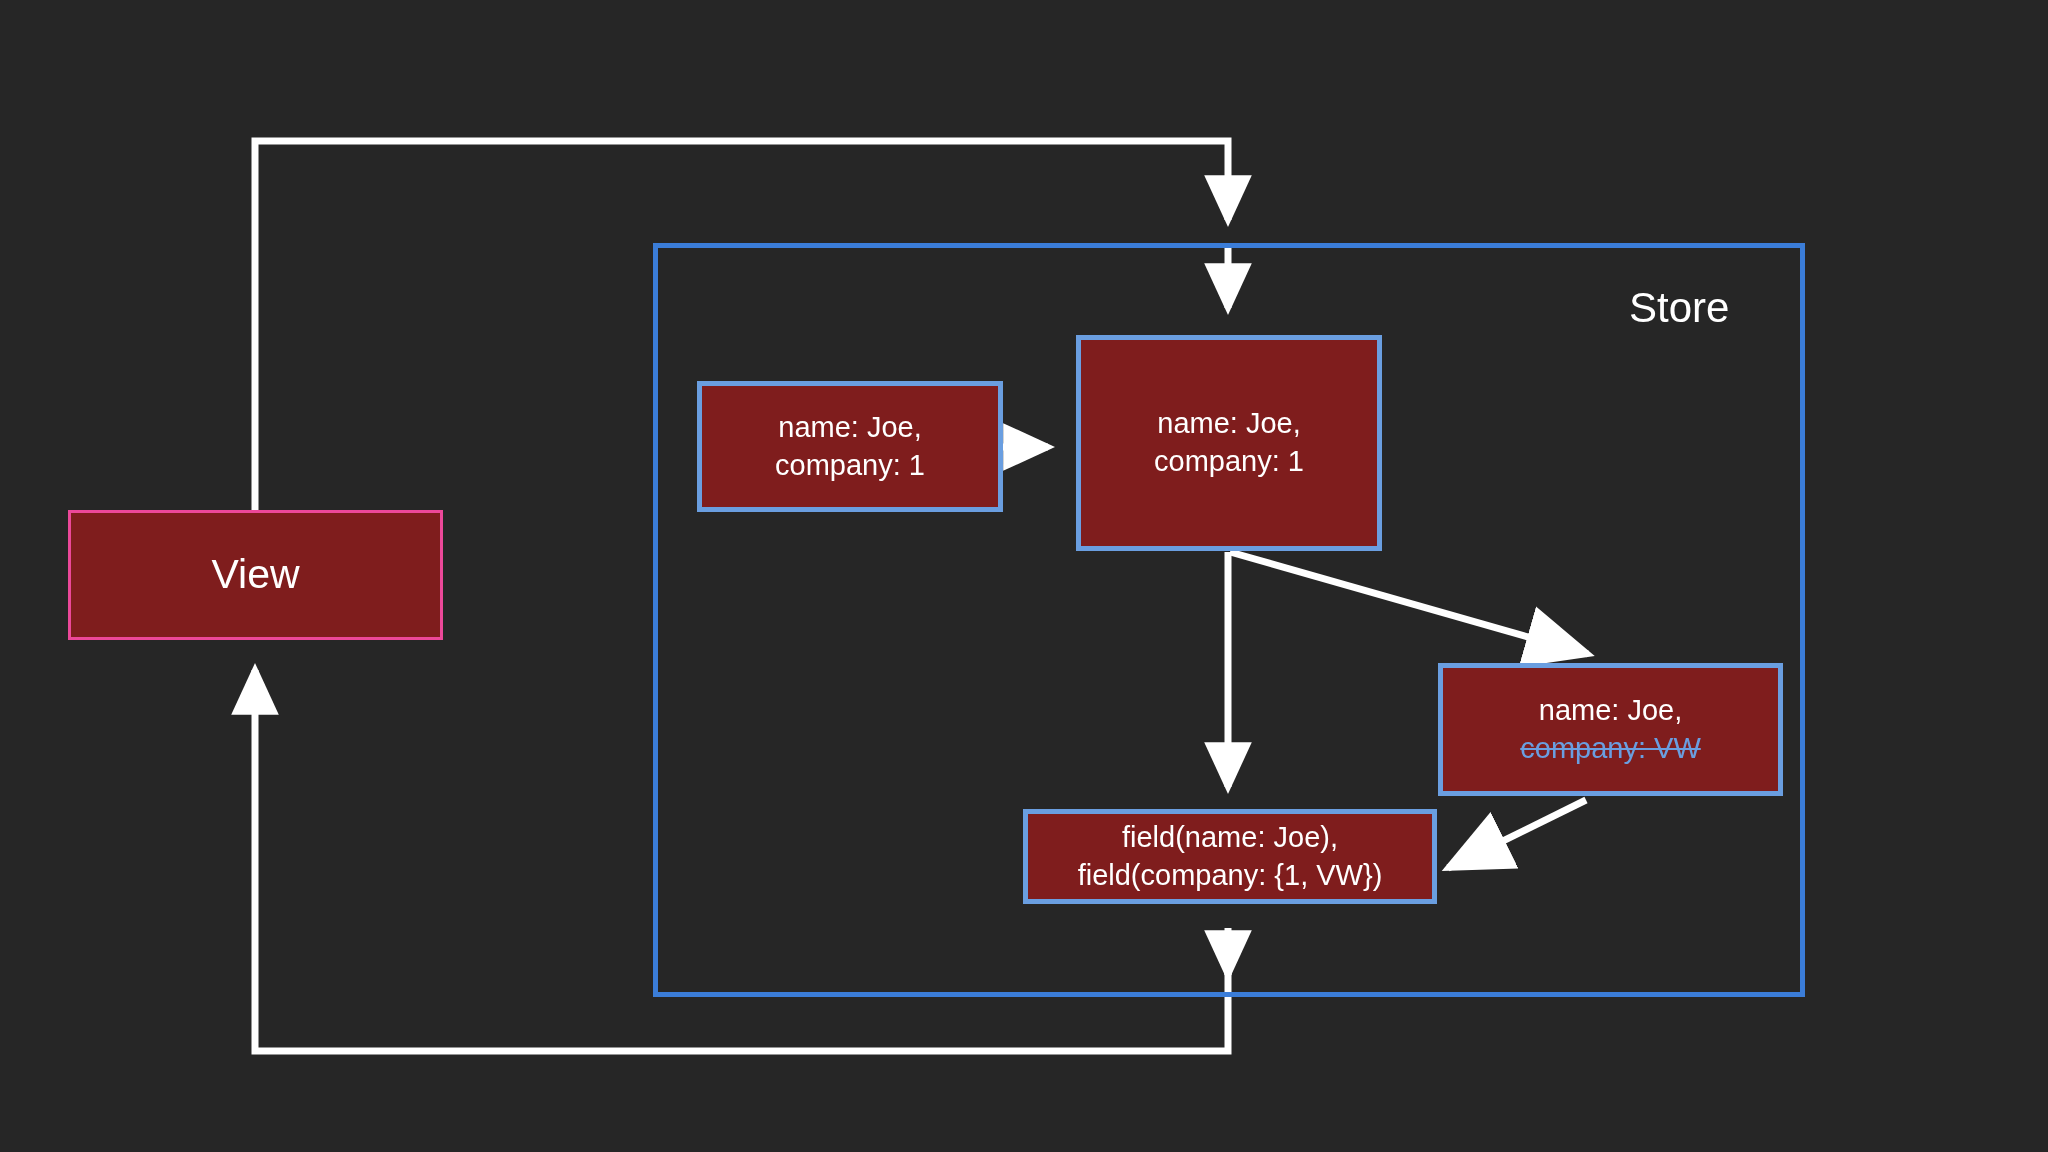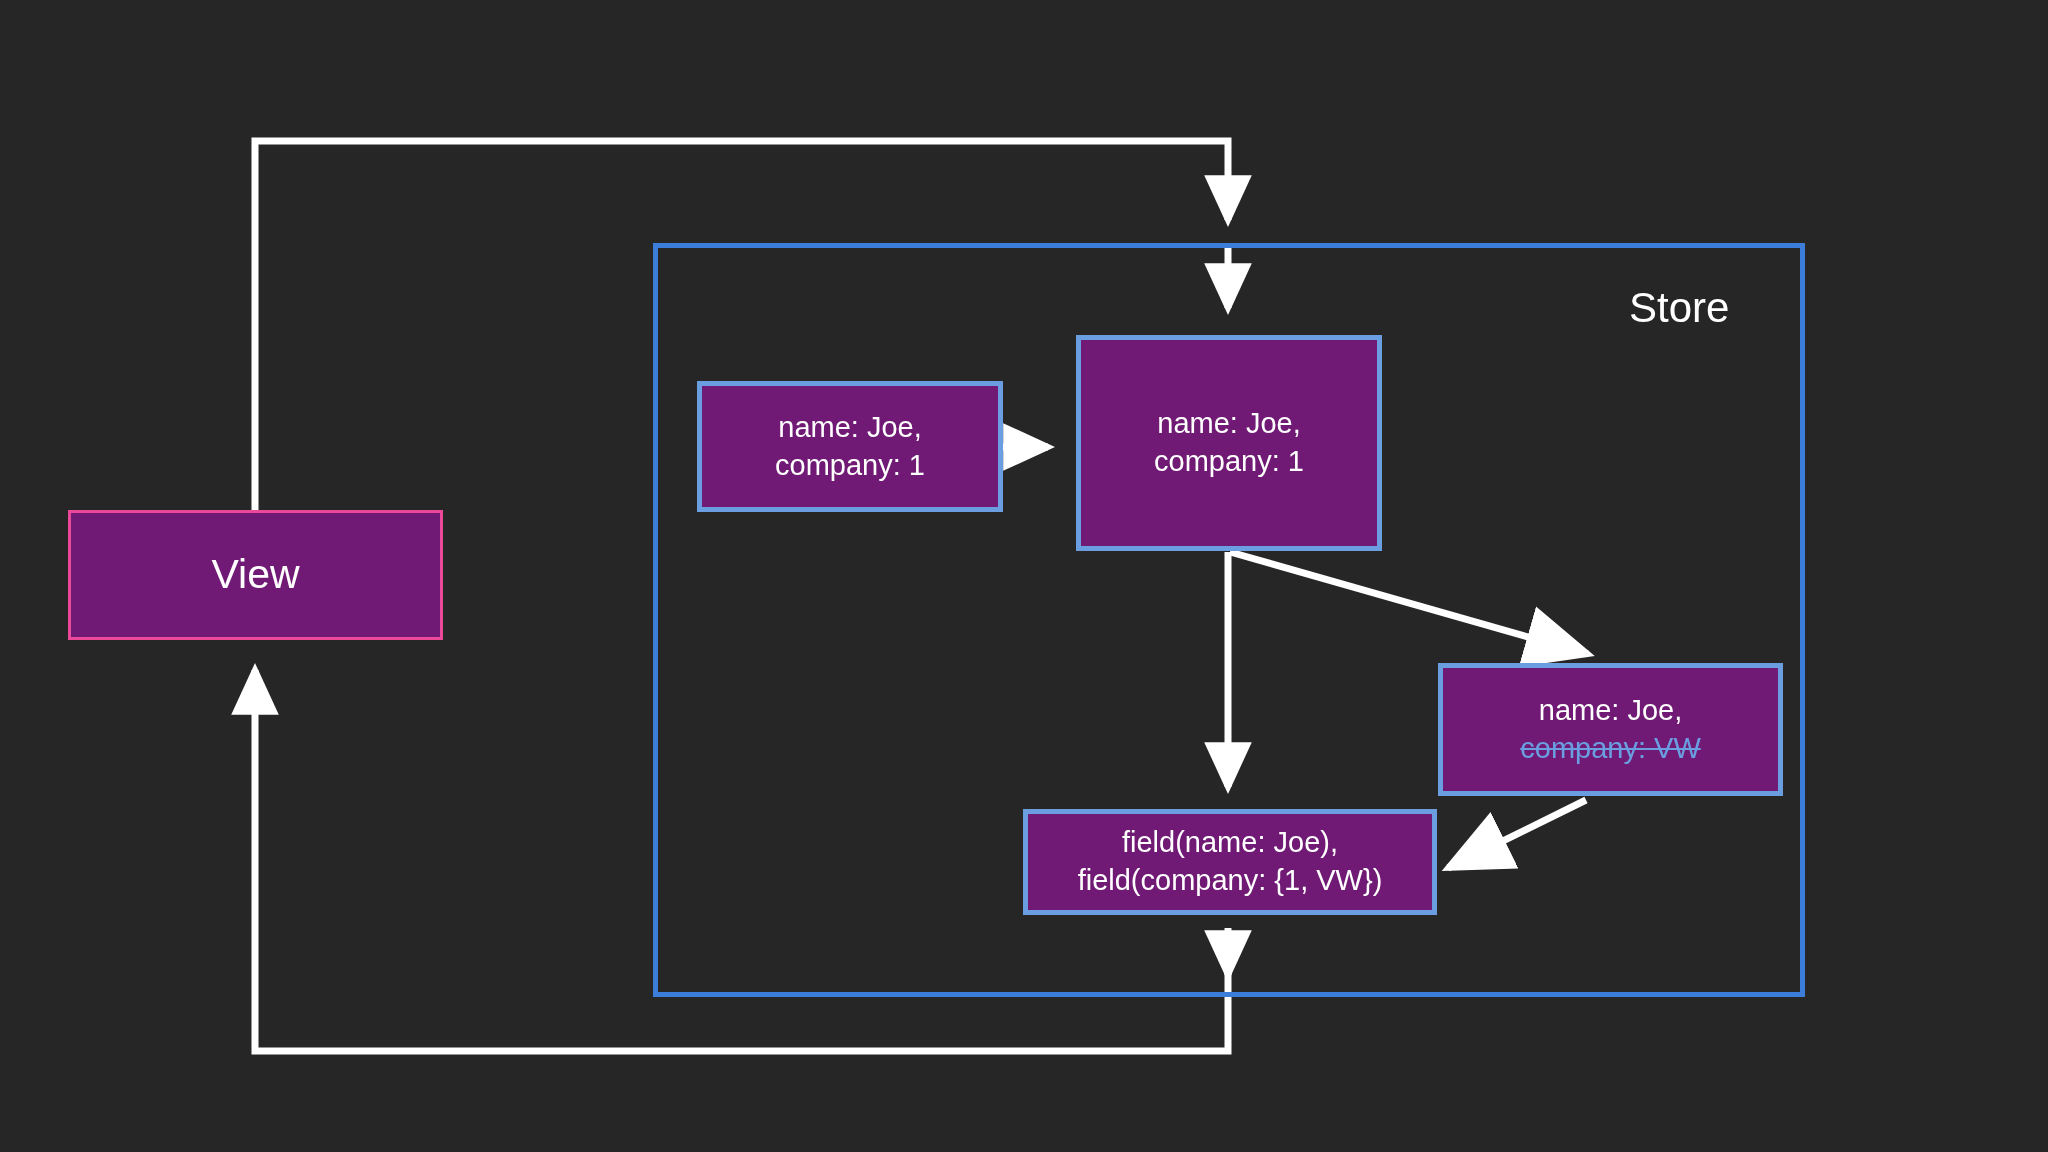--- a/index.html
+++ b/index.html
@@ -27,21 +27,21 @@
     height: 1152px;
   }
   .node {
     position: absolute;
     box-sizing: border-box;
     display: flex;
     align-items: center;
     justify-content: center;
     text-align: center;
     color: #ffffff;
-    background: #701a75;
+    background: #7f1d1d;
   }
   .node .lines {
     line-height: 1.30;
     white-space: pre-line;
   }
 
   
   #view-node {
     left: 68px;
     top: 510px;
@@ -94,21 +94,21 @@
   #node-updated {
     left: 1438px;
     top: 663px;
     width: 345px;
     height: 133px;
   }
   #node-fields {
     left: 1023px;
     top: 809px;
     width: 414px;
-    height: 106px;
+    height: 95px;
     font-size: 29px;
   }
 
   .strike-blue {
     color: #6a9ee0;
     text-decoration: line-through;
     text-decoration-color: #6a9ee0;
     text-decoration-thickness: 2px;
     text-align: right;
   }

